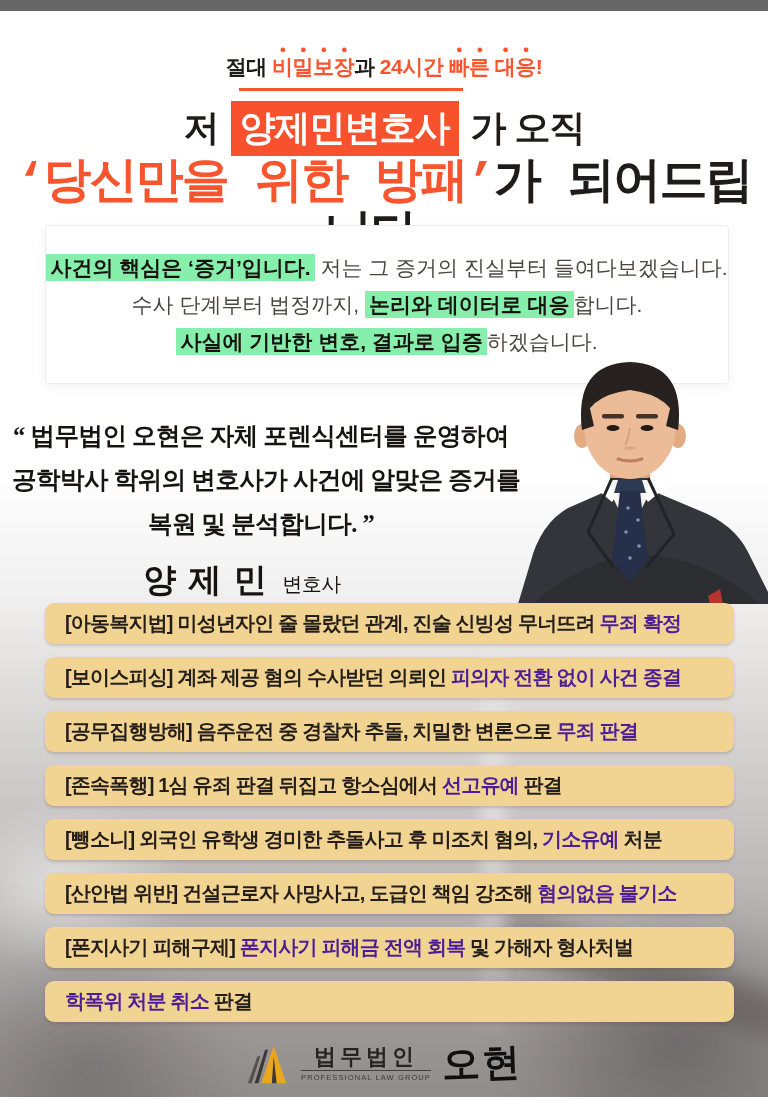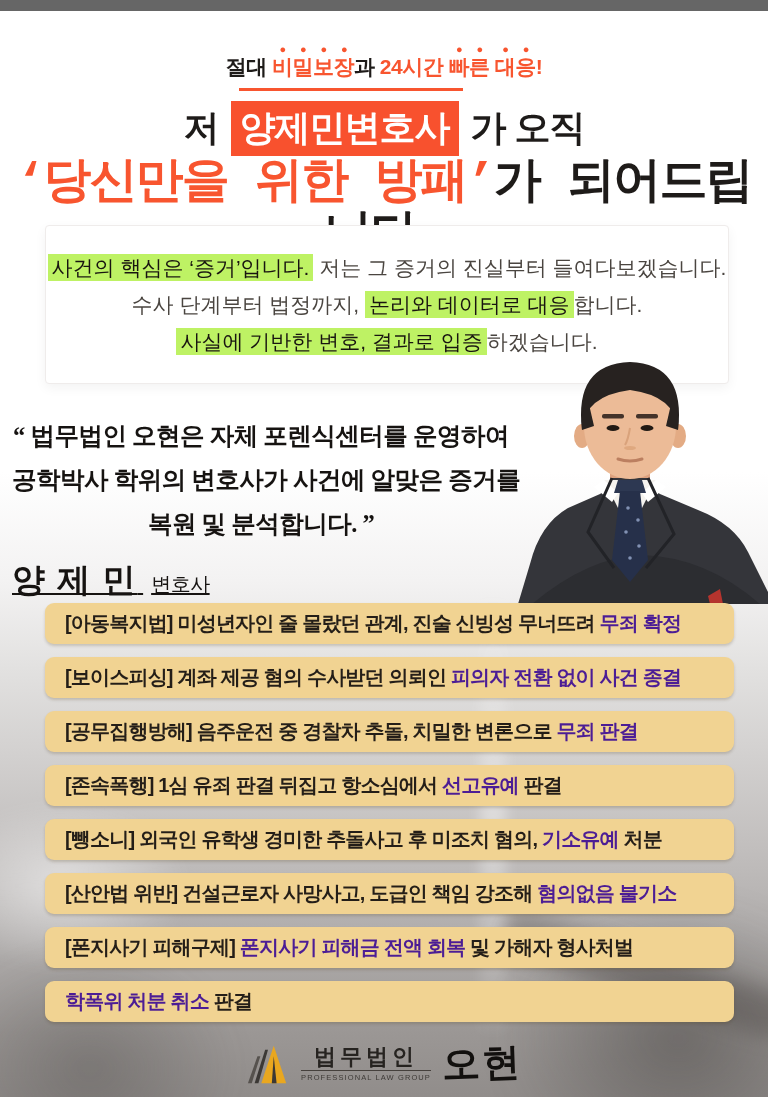--- a/index.html
+++ b/index.html
@@ -33,29 +33,29 @@
   .tagline-underline { width:224px; height:3px; background:#f8552f; margin:6px auto 0; position:relative; left:-33px; }
   .headline-1 { margin-top:10px; font-size:36px; font-weight:900; letter-spacing:-1px; line-height:50px; color:#121212; }
   .seg-boxed { background:#f8512e; color:#ffffff; padding:2px 9px 3px; margin:0 3px; display:inline-block; }
   .headline-2 { margin-top:1px; font-size:48px; font-weight:900; letter-spacing:-1.8px; line-height:52px; color:#121212;font-family:Liberation Mono, monospace; }
 
   
   .card { position:absolute; left:45px; top:214px; width:684px; height:159px; background:#ffffff;
     border:1px solid #efeceb; border-radius:4px; box-shadow:0 4px 12px rgba(0,0,0,.05);
     padding-top:23px; text-align:center; }
   .card-line { font-size:21px; line-height:37px; color:#4a4540; font-weight:500; white-space:nowrap; }
-  .seg-hl { background:#bef264; color:#181410; font-weight:400; padding:2px 4px; }
+  .seg-hl { background:#86efac; color:#181410; font-weight:700; padding:2px 4px; }
   .seg-plain { color:inherit; }
 
   
   .quote { position:absolute; left:12px; top:403px; width:498px; text-align:center;
     font-family:"Liberation Serif","DejaVu Serif",serif; font-weight:700; color:#161311;
     font-size:24.5px; line-height:44px; letter-spacing:-0.5px; }
   .quote-line { white-space:nowrap; }
-  .signature { margin-top:12px; text-align:left; padding-right:38px; white-space:nowrap;text-decoration:underline; }
+  .signature { margin-top:12px; text-align:center; padding-right:38px; white-space:nowrap; }
   .sig-name { font-size:33px; font-weight:700; letter-spacing:2px; }
   .sig-title { font-size:20px; font-weight:500; margin-left:8px; letter-spacing:-0.5px; }
 
   
   .portrait { position:absolute; right:0; top:349px; width:250px; height:244px; }
 
   
   .cases { position:absolute; left:45px; top:592px; width:689px; z-index:3; }
   .case-row { height:41px; margin-bottom:13px; background:#f1d392; border-radius:9px;
     display:flex; align-items:center; padding:0 12px 0 20px; white-space:pre;

